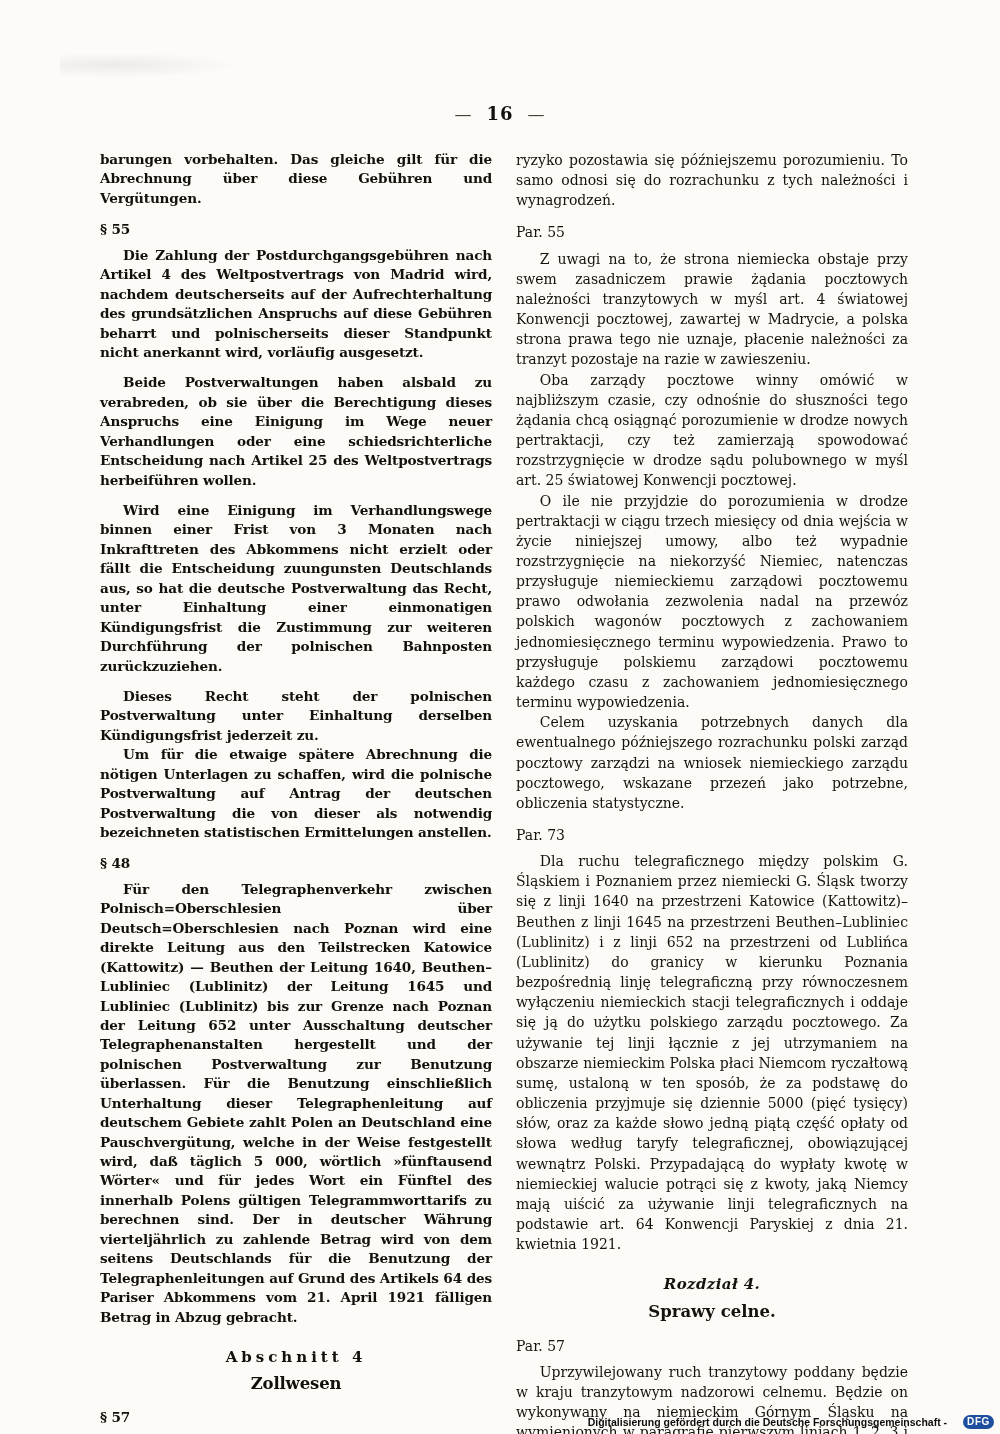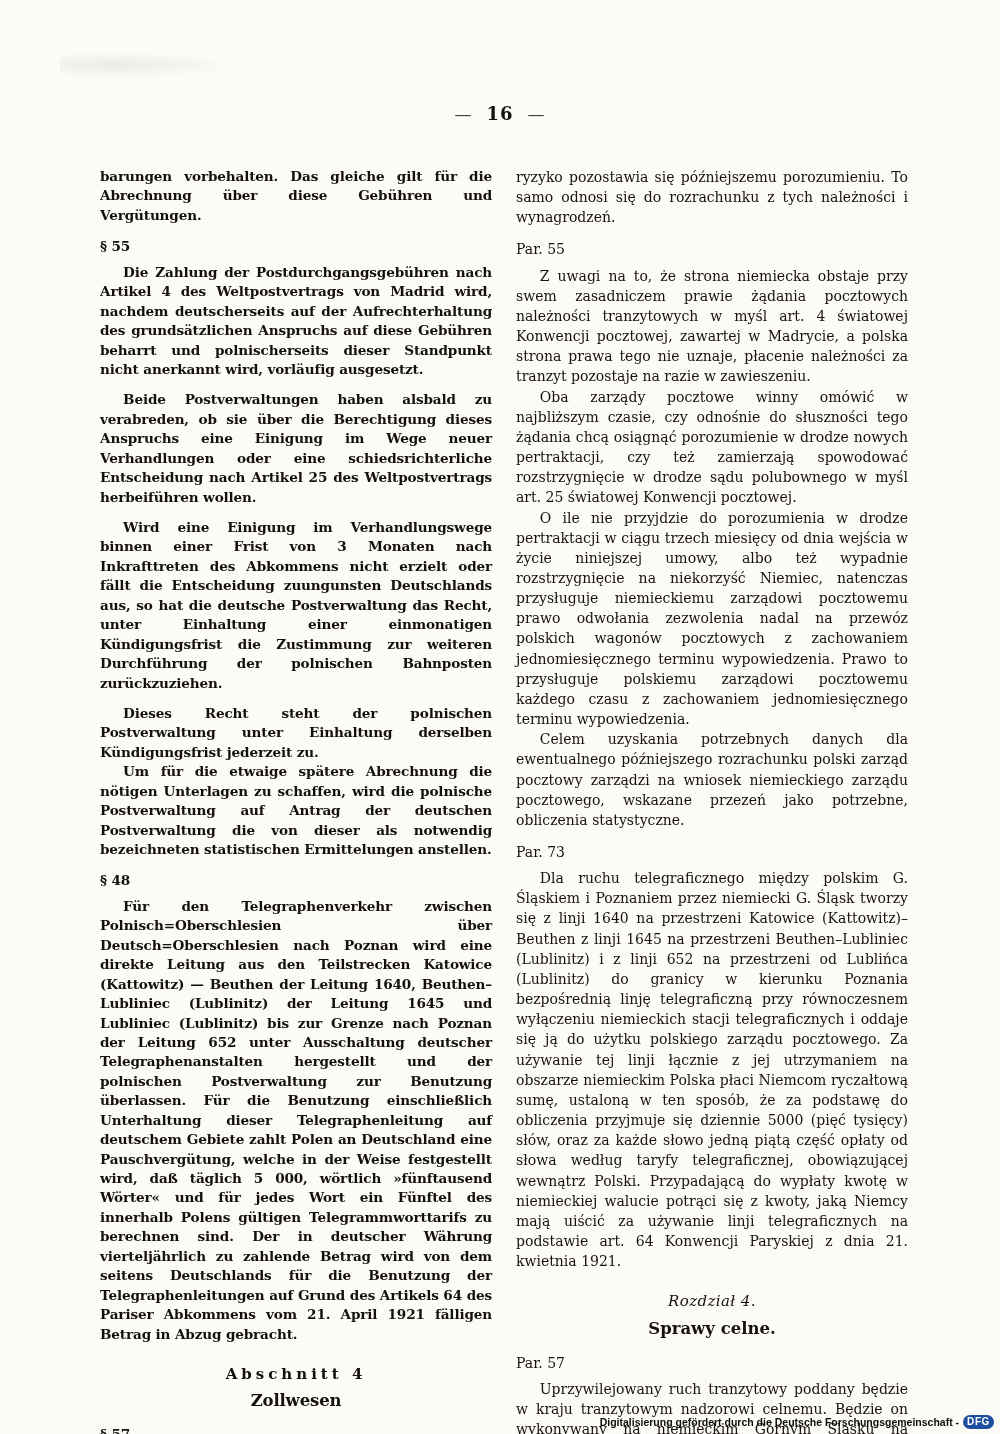--- a/index.html
+++ b/index.html
@@ -58,48 +58,48 @@
     color: #14110c;
   }
   .col-right {
     font-size: 14px;
     line-height: 1.44;
     font-weight: 400;
     color: #17130c;
   }
   .block { margin: 0; }
   .block.p { text-indent: 1.7em; }
-  .block.p.noindent { text-indent: 0; margin-top: 17px; }
+  .block.p.noindent { text-indent: 0; }
   .block.gap { margin-top: 11px; }
   .block.par {
     text-indent: 0;
     margin: 12px 0 6px;
   }
   .block.chapter {
     text-align: center;
     text-indent: 0;
     margin: 20px 0 4px;
     font-size: 15px;
   }
   .col-left .block.chapter { letter-spacing: 4px; }
-  .col-right .block.chapter { font-style: italic; letter-spacing: 0.4px; }
+  .col-right .block.chapter { font-style: italic; letter-spacing: 0.4px; font-weight: bold; }
   .block.title {
     text-align: center;
     text-indent: 0;
     font-weight: 700;
     font-size: 16.5px;
     margin: 2px 0 8px;
   }
   .footer {
     position: absolute;
     right: 6px;
     bottom: 5px;
     display: flex;
     align-items: center;
-    gap: 4px;
+    gap: 16px;
     font-family: "Liberation Sans", sans-serif;
     font-size: 10.5px;
     font-weight: 700;
     color: #0c0c0c;
     white-space: nowrap;
   }
   .dfg-badge {
     display: inline-block;
     background: #1d4f9e;
     color: #ffffff;

